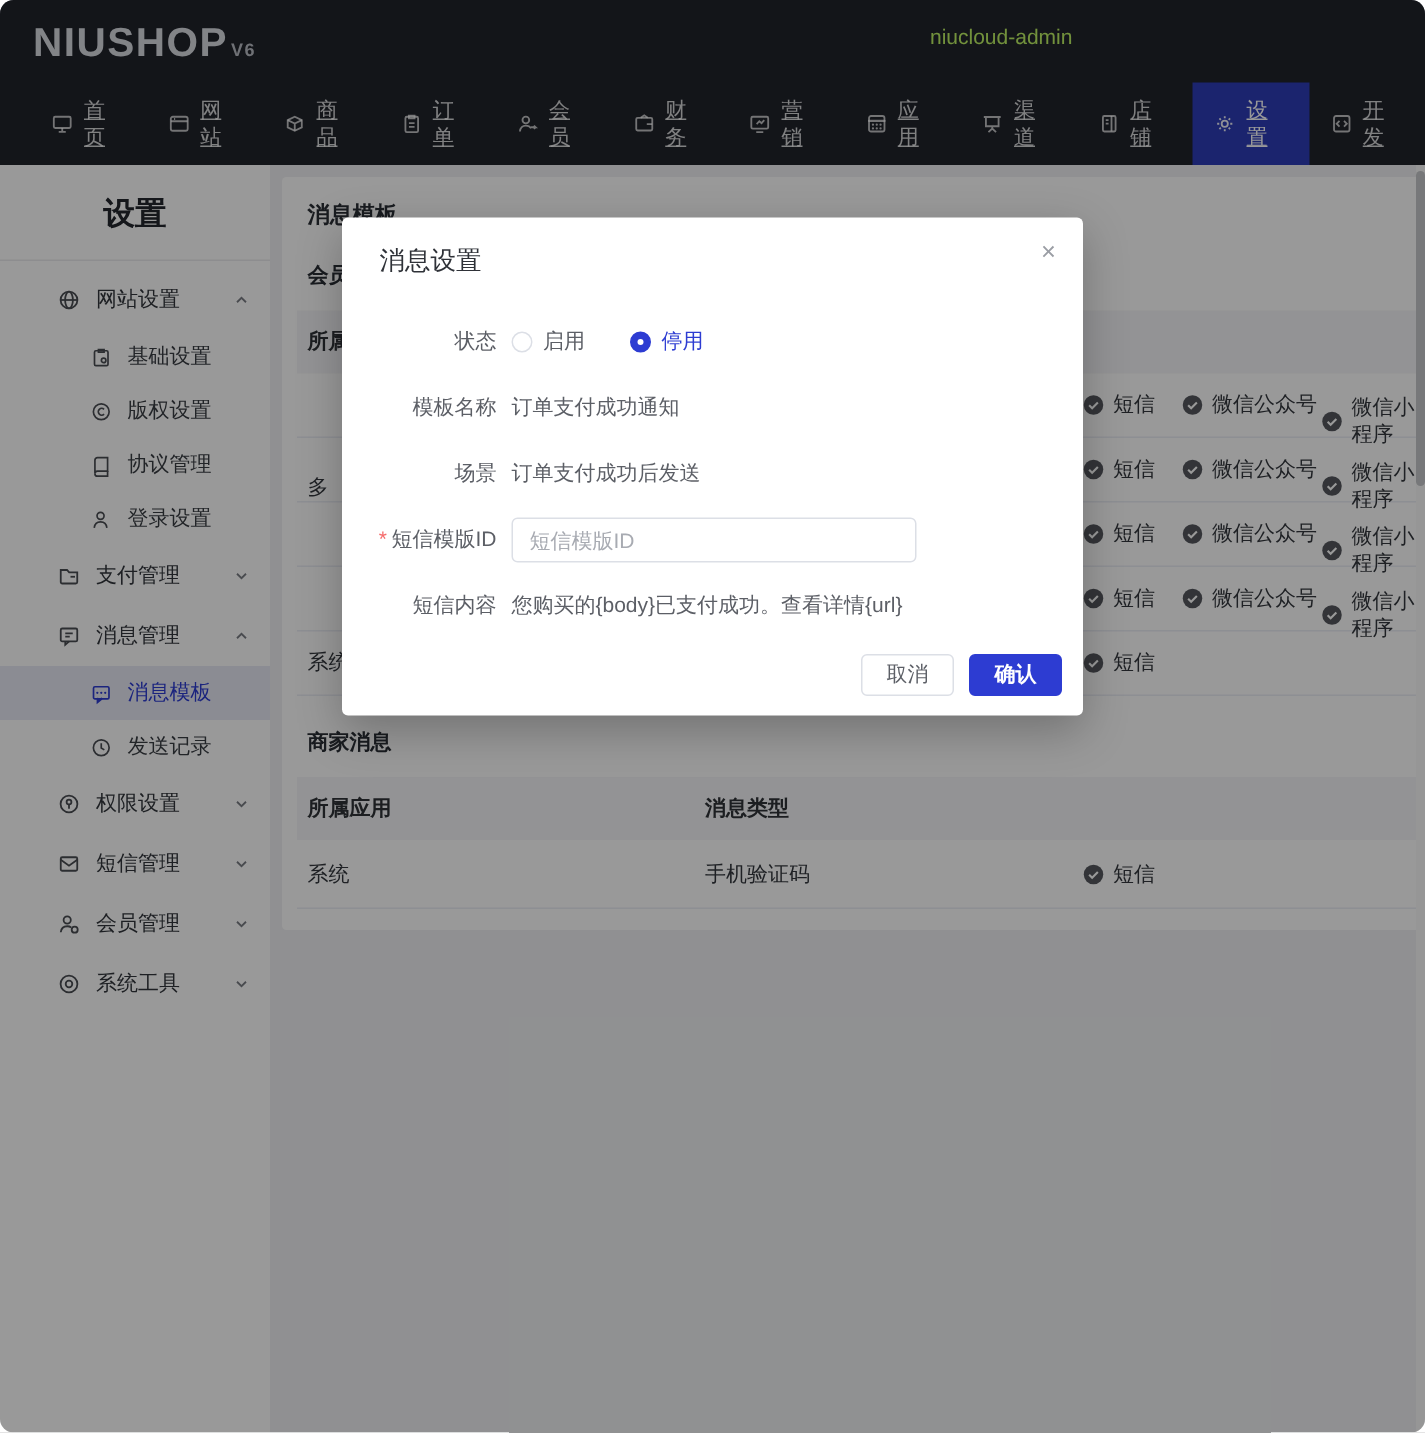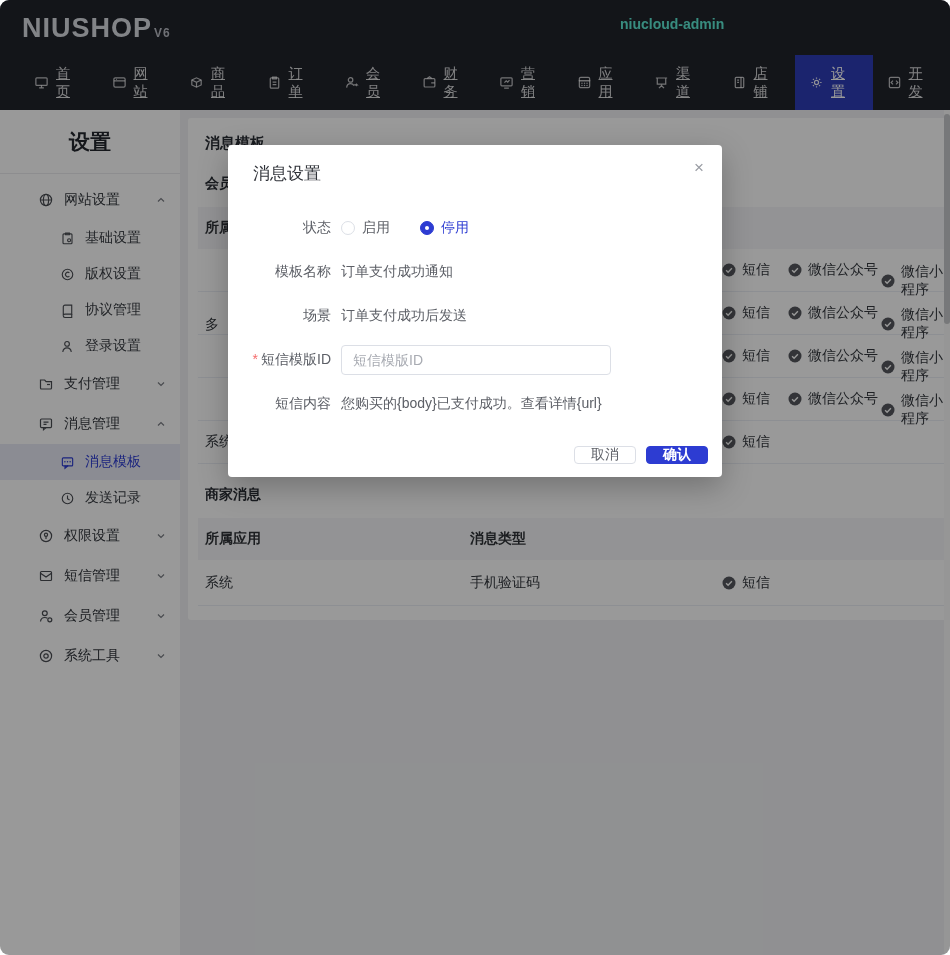--- a/index.html
+++ b/index.html
@@ -4,21 +4,21 @@
 <style>
   * { margin:0; padding:0; box-sizing:border-box; }
   html,body { background:#fff; font-family:"Liberation Sans","DejaVu Sans",sans-serif; }
   .page { position:relative; width:950px; height:955px; border-radius:9px; overflow:hidden; background:#f0f1f3; }
 
   
   .header { position:absolute; left:0; top:0; width:950px; height:110px; background:#20232b; z-index:1; }
   .logo-row { position:relative; height:55px; }
   .logo { position:absolute; left:22px; top:13px; font-size:27px; font-weight:800; letter-spacing:1px; color:#d9dce2; }
   .logo-suffix { font-size:12px; font-weight:700; color:#b9bcc4; margin-left:2px; }
-  .env-label { position:absolute; left:620px; top:16px; font-size:14px; color:#5eead4;font-weight:bold; }
+  .env-label { position:absolute; left:620px; top:16px; font-size:14px; color:#bef264; }
   .nav-row { position:absolute; left:0; top:55px; height:55px; width:950px; display:flex; align-items:stretch; padding-left:20px; }
   .nav-item { display:flex; align-items:center; gap:7px; padding:0 14px; color:rgba(255,255,255,.82); font-size:14px; cursor:pointer;text-decoration:underline; }
   .nav-item svg { stroke:rgba(255,255,255,.72); }
   .nav-item.active { background:#2d3cb8; color:#fff; }
   .nav-item.active svg { stroke:rgba(255,255,255,.92); }
 
   
   .body-wrap { position:absolute; left:0; top:110px; width:950px; height:845px; display:flex; }
 
   
@@ -65,21 +65,21 @@
   .req { color:#f56c6c; margin-right:3px; }
   .radio-group { margin-left:10px; display:flex; align-items:center; }
   .radio-opt { display:flex; align-items:center; gap:7px; font-size:14px; color:#5c5f66; cursor:pointer; margin-right:30px; }
   .radio-circle { width:14px; height:14px; border-radius:50%; border:1px solid #dcdfe6; background:#fff; position:relative; }
   .radio-opt.checked { color:#2d3cd2; }
   .radio-opt.checked .radio-circle { border-color:#2d3cd2; background:#2d3cd2; }
   .radio-opt.checked .radio-circle::after { content:""; position:absolute; left:4px; top:4px; width:4px; height:4px; border-radius:50%; background:#fff; }
   .f-input { margin-left:10px; width:270px; height:30px; border:1px solid #dcdfe6; border-radius:4px; padding:0 11px; font-size:14px; color:#333; outline:none; font-family:inherit; }
   .f-input::placeholder { color:#a8abb2; }
   .modal-footer { position:absolute; right:14px; bottom:13px; display:flex; gap:10px; }
-  .btn { height:18px; padding:0 16px; border-radius:4px; font-size:14px; display:flex; align-items:center; cursor:pointer; }
+  .btn { height:28px; padding:0 16px; border-radius:4px; font-size:14px; display:flex; align-items:center; cursor:pointer; }
   .btn-cancel { background:#fff; border:1px solid #dcdfe6; color:#5c5f66; }
   .btn-confirm { background:#2d3cd2; border:1px solid #2d3cd2; color:#fff; font-weight:700; }
 
   .check-badge { flex:0 0 auto; }
   svg { display:block; }
 </style>
 </head>
 <body>
 
 <div class="page">

